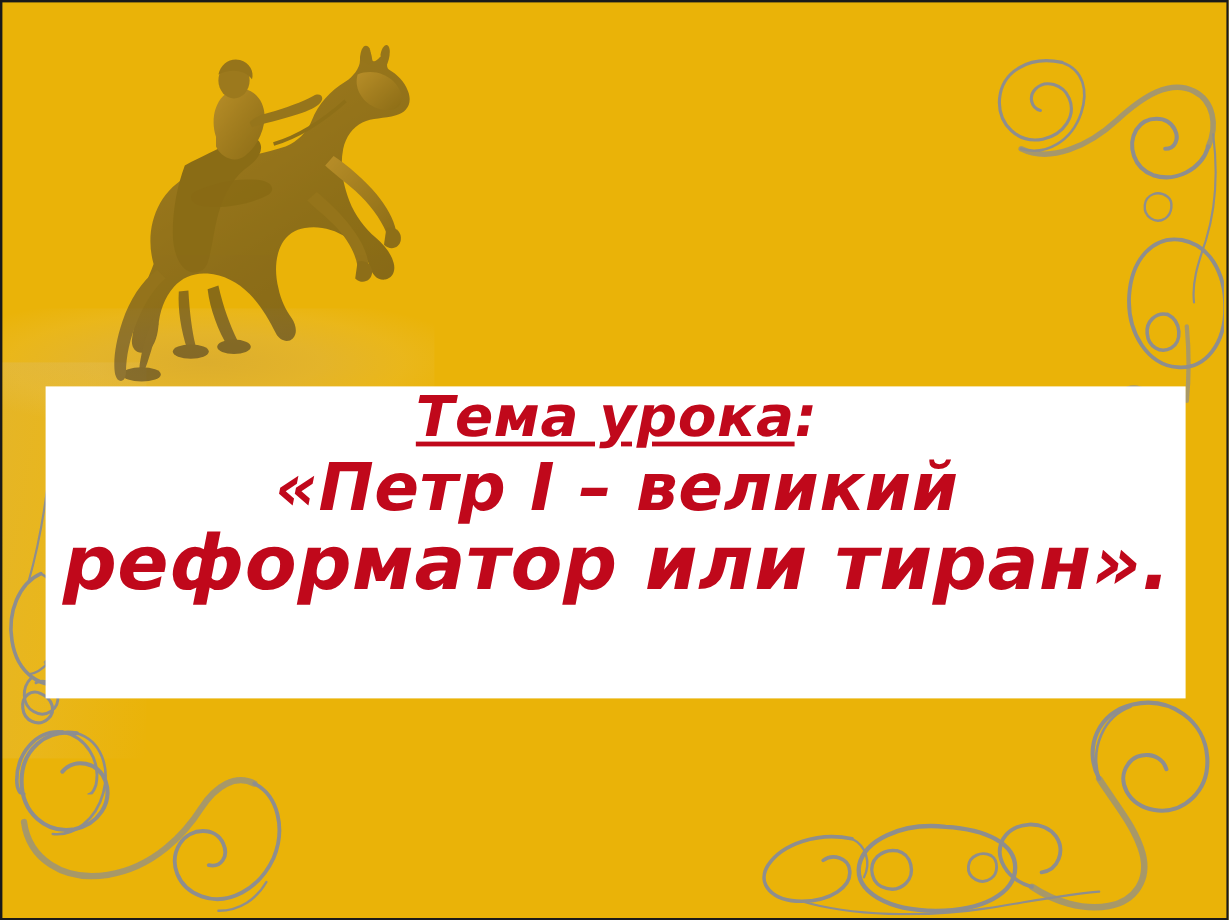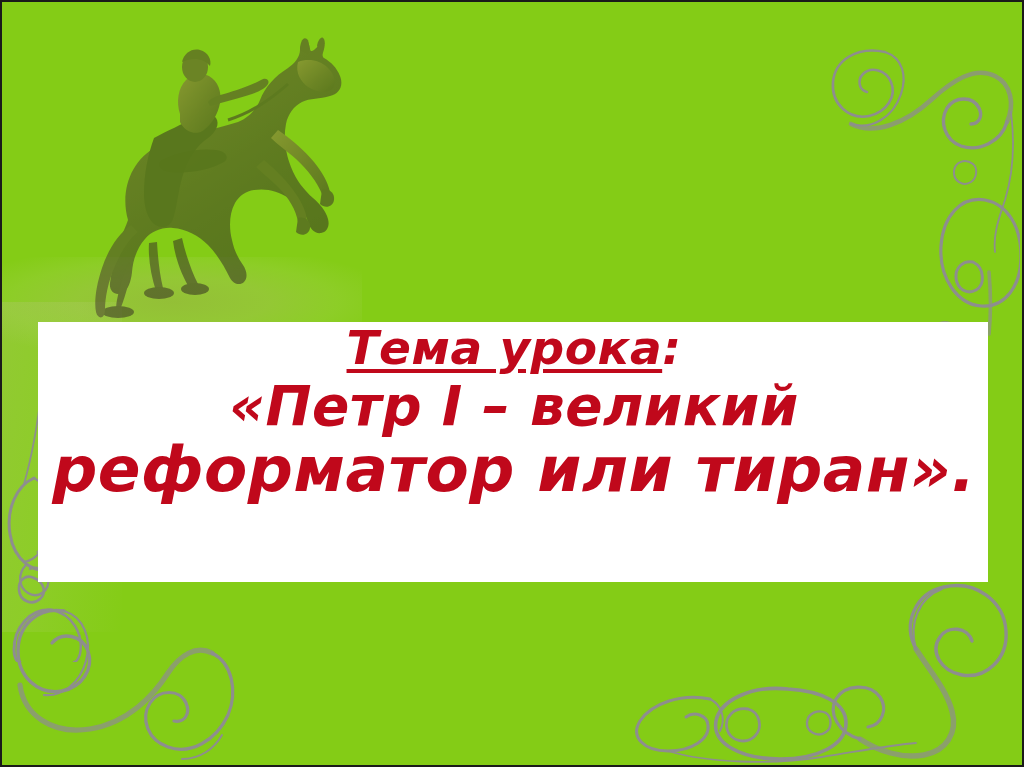--- a/index.html
+++ b/index.html
@@ -9,21 +9,21 @@
     background: #ffffff;
   }
   body {
     font-family: "Liberation Sans", sans-serif;
   }
 
   .slide {
     position: relative;
     width: 1024px;
     height: 767px;
-    background: #84cc16;
+    background: #eab308;
     overflow: hidden;
     box-sizing: border-box;
     border: 2px solid #1a1a1a;
   }
 
   
   .statue-wrap {
     position: absolute;
     left: 30px;
     top: 8px;

